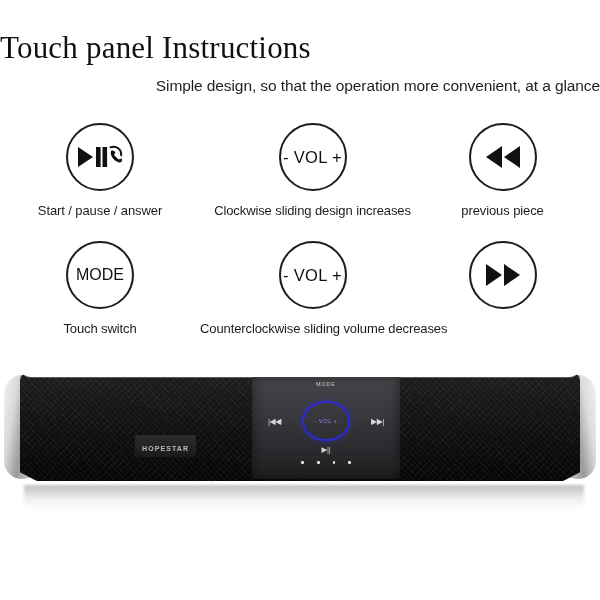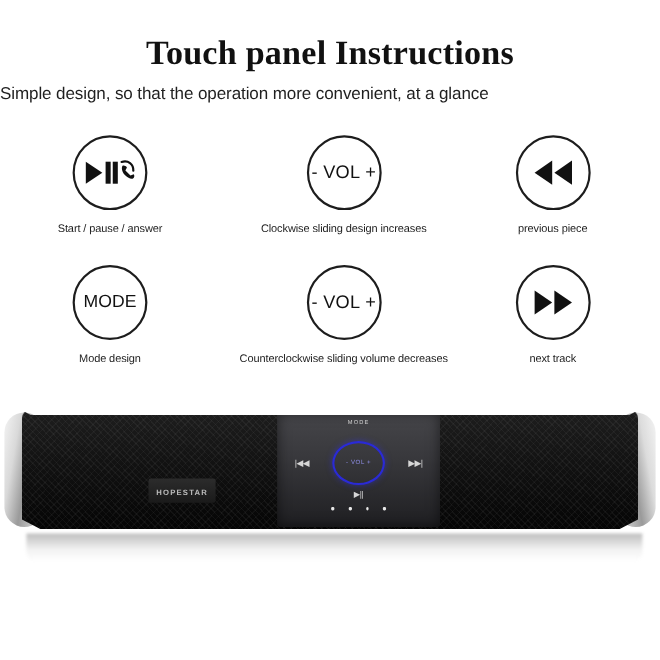--- a/index.html
+++ b/index.html
@@ -8,30 +8,30 @@
     background:#ffffff;
     font-family:"Liberation Sans", sans-serif;
     color:#1a1a1a;
     overflow:hidden;
     position:relative;
   }
 
   
   #page-title {
     font-family:"Liberation Serif", serif;
-    font-weight:700;
+    font-weight:400;
     font-size:31px;
-    text-align:center;
+    text-align:left;
     color:#111111;
     letter-spacing:0.2px;
     padding-top:31px;
     line-height:1.1;
   }
   #page-subtitle {
-    text-align:left;
+    text-align:right;
     font-size:15.5px;
     color:#1f1f1f;
     margin-top:12px;
     letter-spacing:-0.1px;
   }
 
   
   #instructions {
     position:absolute;
     top:120px;
@@ -65,21 +65,21 @@
     position:relative;
   }
   .circle-label {
     font-size:16.5px;
     color:#111;
     white-space:nowrap;
     letter-spacing:0.3px;
   }
   .circle-label.mode { font-size:16px; letter-spacing:0px; }
   .caption {
-    font-size:10px;
+    font-size:13px;
     color:#1c1c1c;
     margin-top:9px;
     white-space:nowrap;
     letter-spacing:-0.1px;
   }
 
   
   .glyph { display:flex; align-items:center; justify-content:center; }
   .glyph svg { display:block; }
 
@@ -250,21 +250,21 @@
   </div>
 
   <div class="row row-2">
 
     <div class="cell col-1">
       <div class="circle-wrap">
         <div class="circle">
           <span class="circle-label mode">MODE</span>
         </div>
       </div>
-      <div class="caption">Mode design</div>
+      <div class="caption">Touch switch</div>
     </div>
 
     <div class="cell col-2">
       <div class="circle-wrap">
         <div class="circle">
           <span class="circle-label">- VOL +</span>
         </div>
       </div>
       <div class="caption">Counterclockwise sliding volume decreases</div>
     </div>
@@ -273,21 +273,20 @@
       <div class="circle-wrap">
         <div class="circle">
           <span class="glyph">
             <svg width="40" height="24" viewBox="0 0 40 24">
               <polygon points="3,1 3,23 19,12" fill="#111"></polygon>
               <polygon points="21,1 21,23 37,12" fill="#111"></polygon>
             </svg>
           </span>
         </div>
       </div>
-      <div class="caption">next track</div>
     </div>
   </div>
 </div>
 
 <div id="product">
 
   <div id="soundbar">
     <div class="endcap left"></div>
     <div class="endcap right"></div>
 

